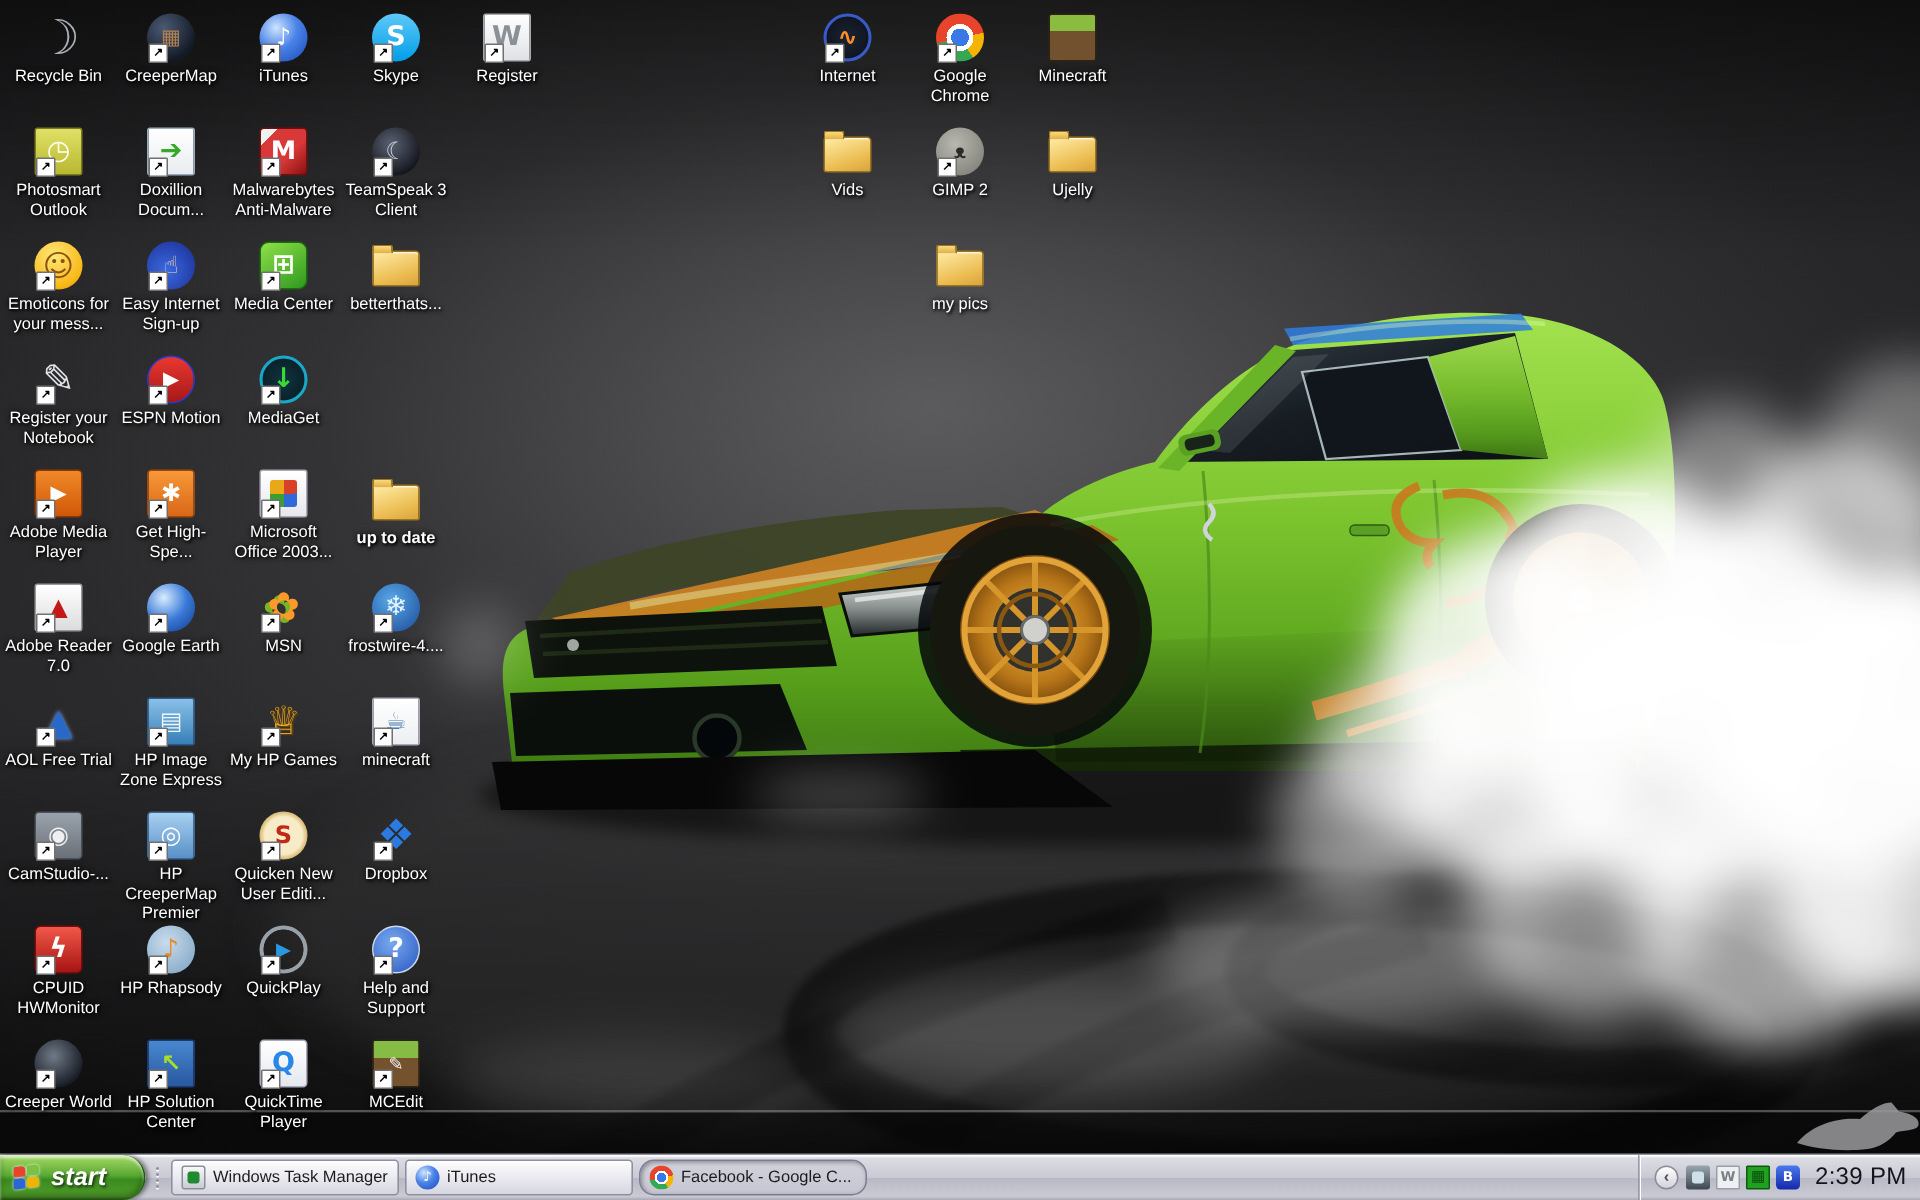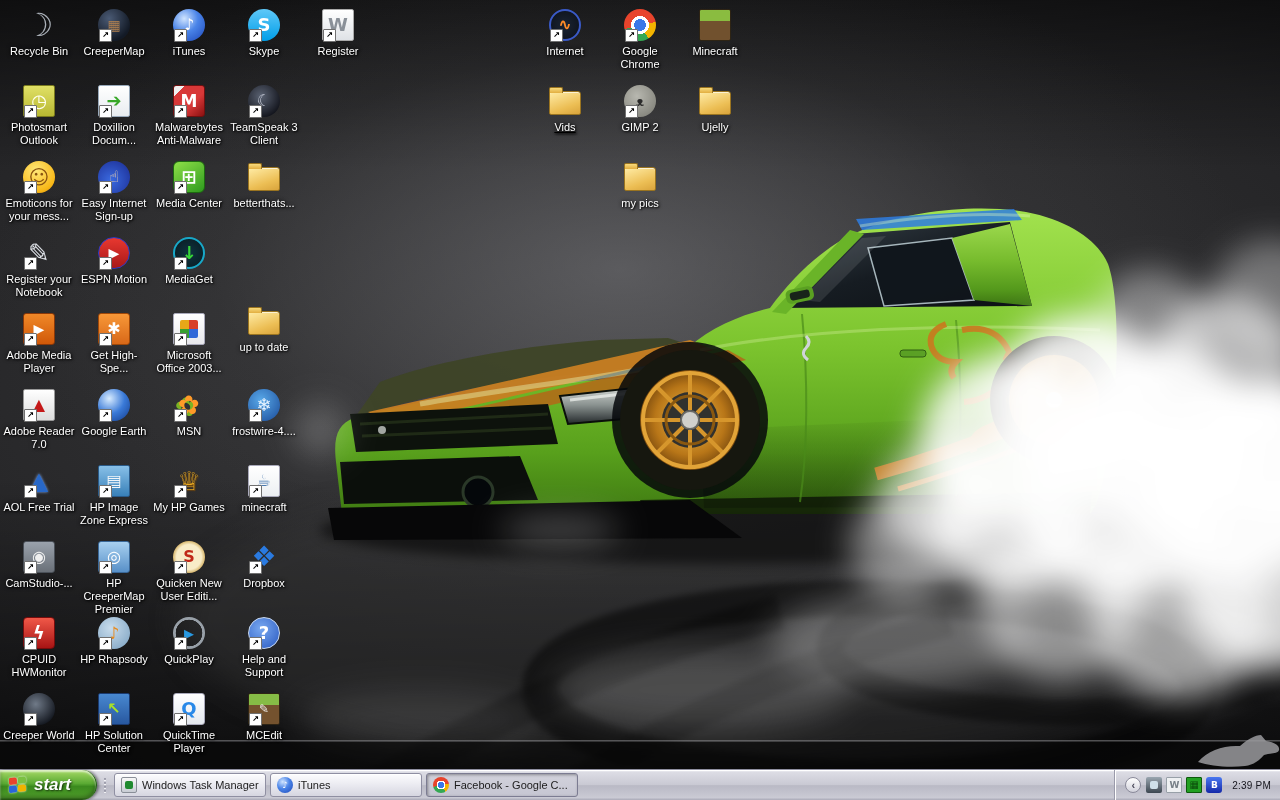--- a/index.html
+++ b/index.html
@@ -33,29 +33,29 @@
     box-shadow:inset 0 2px 2px rgba(255,255,255,.65),inset 0 -3px 4px rgba(0,0,0,.35),2px 0 3px rgba(0,0,0,.45);
     color:#fff;font-style:italic;font-weight:bold;font-size:17px;text-shadow:1px 1px 2px rgba(0,0,0,.65);cursor:pointer;}
   .winflag{width:19px;height:16px;display:grid;grid-template-columns:8px 8px;grid-template-rows:7px 7px;gap:1px;transform:skewY(-7deg);}
   .winflag i{border-radius:1px 3px 1px 2px;box-shadow:0 0 2px rgba(255,255,255,.9);}
   .ql{width:15px;height:30px;display:flex;flex-direction:column;justify-content:center;align-items:center;gap:2px;cursor:pointer;}
   .ql i{width:2px;height:2px;background:#8e8e9e;border-radius:50%;box-shadow:0 1px 0 #fff;}
   #tasks{display:flex;align-items:center;height:30px;}
   .taskbtn{width:152px;height:24px;margin:0 2px;display:flex;align-items:center;gap:5px;padding:0 6px;box-sizing:border-box;
     border:1px solid #8f8fa2;border-radius:3px;background:linear-gradient(#fdfdfe,#ececf2 45%,#d6d6e0);
     box-shadow:inset 0 1px 0 #fff;font-size:11px;color:#1c1c1c;white-space:nowrap;overflow:hidden;cursor:pointer;}
-  .taskbtn.active{background:linear-gradient(#d2d2dc,#c6c6d2);box-shadow:inset 1px 1px 3px rgba(0,0,0,.35);border-color:#7c7c92;}
+  .taskbtn.active{background:linear-gradient(#d2d2dc,#c6c6d2);box-shadow:inset 1px 1px 3px rgba(0,0,0,.35);border-color:#7c7c92;border-radius:10px;}
   .taskbtn .glyphbox{flex:none;}
   .taskbtn span.tlabel{overflow:hidden;text-overflow:ellipsis;}
   .tray{margin-left:auto;height:30px;display:flex;align-items:center;gap:5px;padding:0 9px 0 10px;
     border-left:1px solid #9a9aaa;box-shadow:inset 1px 0 0 #fff;}
   .chev{width:16px;height:16px;border-radius:50%;background:linear-gradient(#ffffff,#d2d2dc);border:1px solid #8a8a9a;
     display:flex;align-items:center;justify-content:center;font-size:11px;font-weight:bold;color:#4a4a5a;cursor:pointer;padding-bottom:1px;box-sizing:border-box;}
   #trayicons{display:flex;align-items:center;gap:4px;}
-  .clock{font-size:10px;color:#14141c;margin-left:5px;letter-spacing:.2px;}
+  .clock{font-size:16px;color:#14141c;margin-left:5px;letter-spacing:.2px;}
 </style>
 </head>
 <body>
 
 <div id="desktop">
   <div class="wallpaper">
     <svg id="car-art" viewBox="0 0 1280 770" width="1280" height="770">
       <defs>
         <linearGradient id="bodyG" x1="0" y1="0" x2="0" y2="1">
           <stop offset="0" stop-color="#a2e24e"></stop>
@@ -297,21 +297,21 @@
       </div>
       <div class="dicon" style="left: 226px; top: 84px;">
         <div class="art">
           <div class="glyphbox" style="width: 32px; height: 32px; background: radial-gradient(circle at 40% 35%, rgb(90, 98, 114), rgb(20, 22, 30) 75%); border-radius: 50%;">
             <span style="color: rgb(200, 204, 216); font-size: 16px;">☾</span>
           </div>
           <div class="shortcut">↗</div>
         </div>
         <div class="lbl">TeamSpeak 3 Client</div>
       </div>
-      <div class="dicon" style="left: 527px; top: 84px; text-decoration: underline;">
+      <div class="dicon" style="left: 527px; top: 84px;">
         <div class="art">
           <div class="glyphbox" style="width: 32px; height: 32px;">
             <div class="folder"></div>
           </div>
         </div>
         <div class="lbl">Vids</div>
       </div>
       <div class="dicon" style="left: 602px; top: 84px;">
         <div class="art">
           <div class="glyphbox" style="width: 32px; height: 32px; background: radial-gradient(circle at 40% 35%, rgb(184, 184, 176), rgb(120, 120, 112)); border-radius: 50%;">
@@ -419,21 +419,21 @@
       </div>
       <div class="dicon" style="left: 151px; top: 312px;">
         <div class="art">
           <div class="glyphbox" style="width: 32px; height: 32px; background: linear-gradient(rgb(255, 255, 255), rgb(232, 232, 236)); border-radius: 2px; border: 1px solid rgb(170, 170, 187);">
             <i style="display: block; width: 18px; height: 18px; background: conic-gradient(rgb(216, 64, 40) 0deg, rgb(216, 64, 40) 25%, rgb(48, 104, 216) 25%, rgb(48, 104, 216) 50%, rgb(56, 160, 48) 50%, rgb(56, 160, 48) 75%, rgb(232, 168, 24) 75%); border-radius: 2px;"></i>
           </div>
           <div class="shortcut">↗</div>
         </div>
         <div class="lbl">Microsoft Office 2003...</div>
       </div>
-      <div class="dicon" style="left: 226px; top: 304px;">
+      <div class="dicon" style="left: 226px; top: 316px; font-weight: bold;">
         <div class="art">
           <div class="glyphbox" style="width: 32px; height: 32px;">
             <div class="folder"></div>
           </div>
         </div>
         <div class="lbl">up to date</div>
       </div>
       <div class="dicon" style="left: 1px; top: 388px;">
         <div class="art">
           <div class="glyphbox" style="width: 32px; height: 32px; background: linear-gradient(rgb(255, 255, 255), rgb(220, 220, 220)); border-radius: 2px; border: 1px solid rgb(153, 153, 153);">

